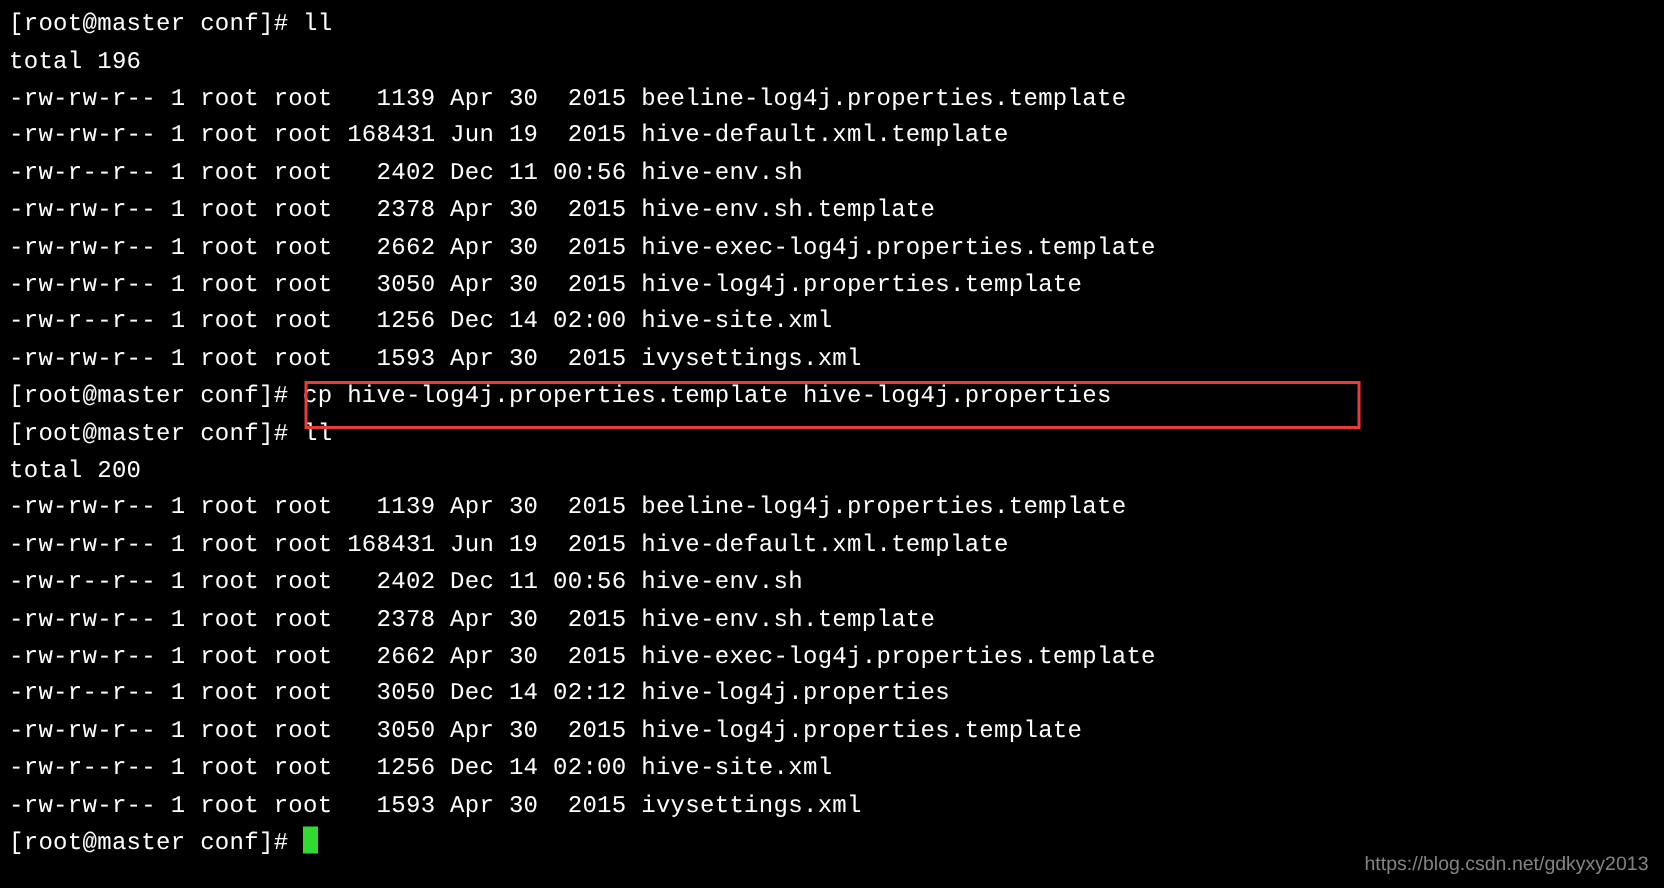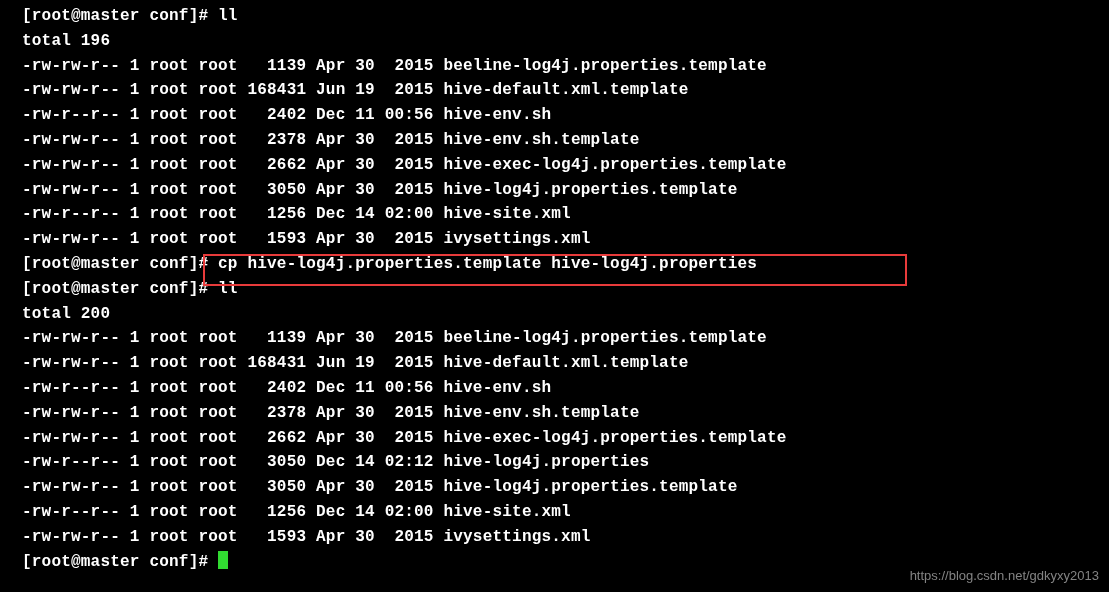--- a/index.html
+++ b/index.html
@@ -10,24 +10,23 @@
     font-family: "Consolas", "Monaco", "Courier New", monospace;
     font-size: 16px;
     line-height: 1.55;
     width: 1109px;
     height: 592px;
     box-sizing: border-box;
     position: relative;
     overflow: hidden;
   }
   .terminal {
-    font-weight: bold;
+    font-weight: normal;
     white-space: pre;
     letter-spacing: 0.2px;
-    margin-left: 16px;
   }
   .highlight-box {
     position: absolute;
     border: 2px solid #e83b3b;
     pointer-events: none;
   }
   .cursor {
     display: inline-block;
     width: 10px;
     height: 18px;

